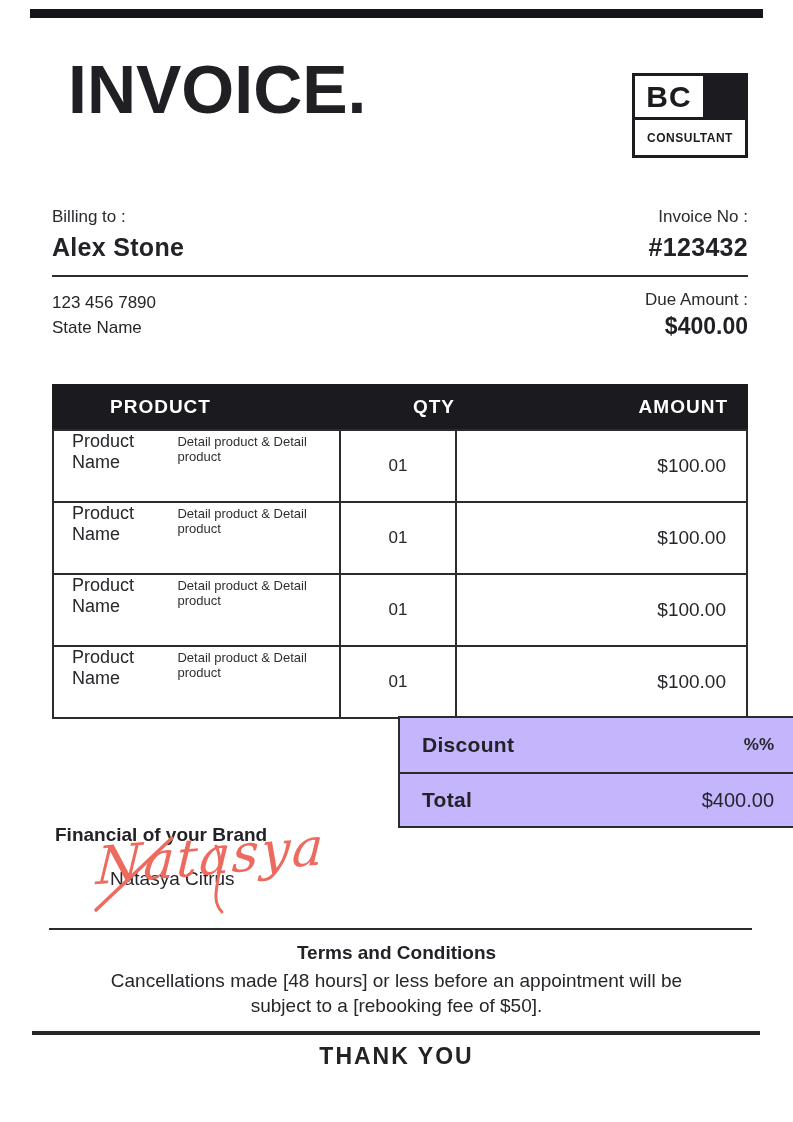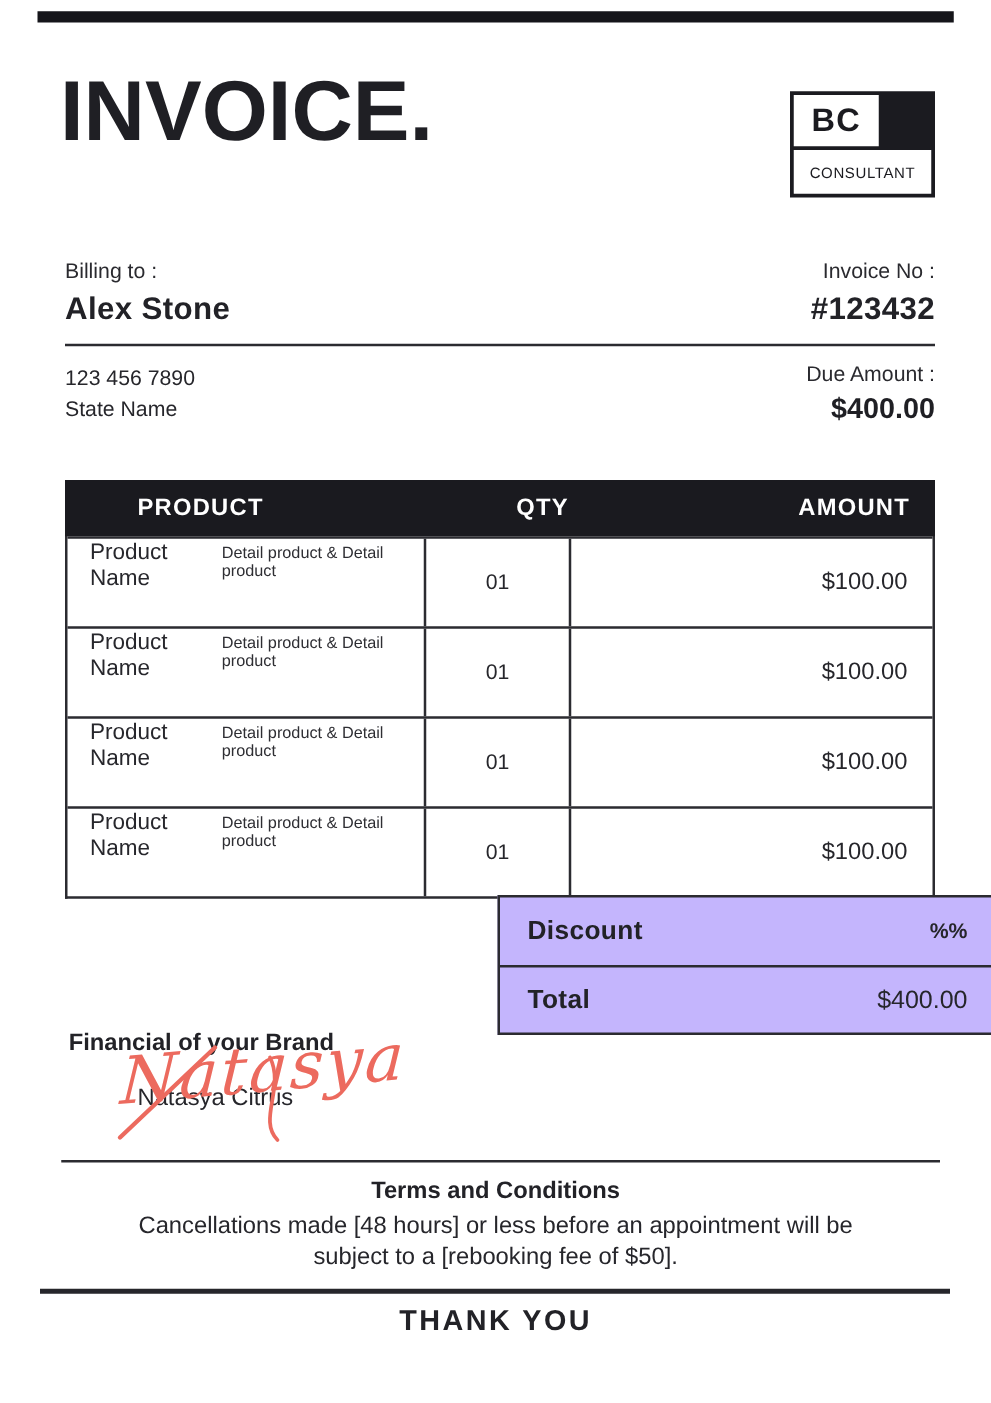--- a/index.html
+++ b/index.html
@@ -3,31 +3,31 @@
 <meta charset="utf-8">
 <style>
   * { margin:0; padding:0; box-sizing:border-box; }
   html,body { background:#ffffff; }
   .page {
     position:relative; width:793px; height:1122px; background:#ffffff;
     font-family:"Liberation Sans", sans-serif; color:#26262b; overflow:hidden;
   }
   .top-bar { position:absolute; left:30px; top:9px; width:733px; height:9px; background:#15151a; }
 
-  .title { position:absolute; left:48px; top:54px; font-size:68px; line-height:70px;
+  .title { position:absolute; left:68px; top:54px; font-size:68px; line-height:70px;
            font-weight:800; letter-spacing:0px; color:#1f1f24; }
 
   .logo { position:absolute; left:632px; top:73px; width:116px; height:85px;
           background:#1b1b20; padding:3px; display:flex; flex-direction:column; gap:3px; }
   .logo-top { height:41px; display:flex; }
   .logo-bc { width:68px; height:41px; background:#ffffff; display:flex; align-items:center;
-             justify-content:center; font-size:26px; font-weight:700; letter-spacing:1px; color:#1b1b20; }
+             justify-content:center; font-size:30px; font-weight:700; letter-spacing:1px; color:#1b1b20; }
   .logo-fill { flex:1; }
   .logo-sub { flex:1; background:#ffffff; display:flex; align-items:center; justify-content:center;
-              font-size:12px; font-weight:400; letter-spacing:0.5px; color:#1b1b20; }
+              font-size:12px; font-weight:700; letter-spacing:0.5px; color:#1b1b20; }
 
   .row-flex { position:absolute; left:52px; width:696px; display:flex; justify-content:space-between; }
   .billing-row { top:207px; }
   .lbl { font-size:17px; color:#2a2a2f; }
   .big { font-size:25px; font-weight:700; margin-top:6px; letter-spacing:0.3px; color:#222227; }
   .right-col { text-align:right; }
 
   .divider1 { position:absolute; left:52px; top:275px; width:696px; height:2px; background:#2b2b30; }
 
   .contact-row { top:290px; }

